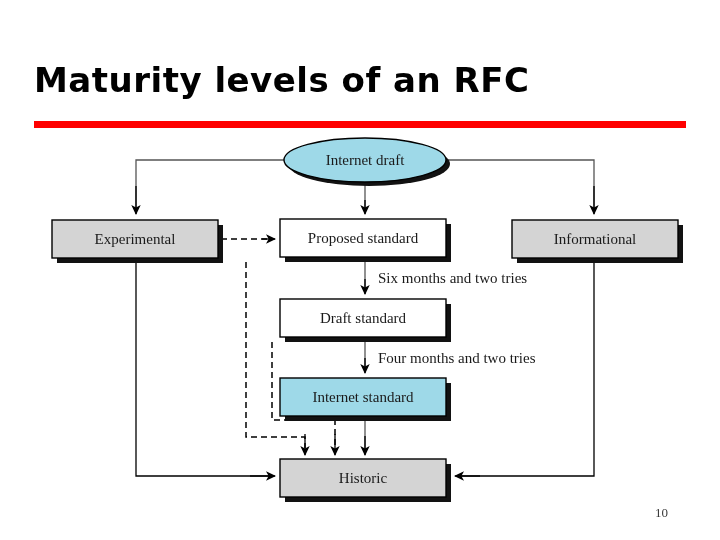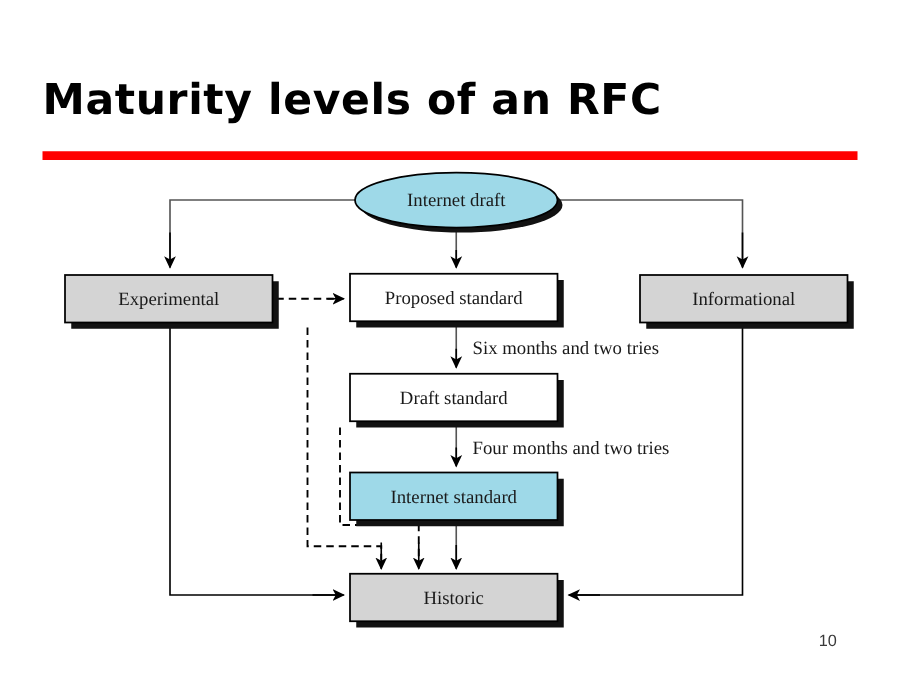--- a/index.html
+++ b/index.html
@@ -15,21 +15,21 @@
     font-weight:bold;font-size:34px;letter-spacing:0.5px;
     color:#000000;white-space:nowrap;
   }
   #rule{
     position:absolute;left:34px;top:121px;width:652px;height:7px;
     background:#ff0000;
   }
   #diagram{position:absolute;left:0;top:0;width:720px;height:540px;}
   #pagenum{
     position:absolute;left:655px;top:505px;
-    font-family:Liberation Sans, sans-serif;font-size:13px;color:#3a3a3a;
+    font-family:Liberation Serif, serif;font-size:13px;color:#3a3a3a;
   }
   .nodelabel{
     font-family:"Liberation Serif", serif;
     font-size:15px;fill:#1a1a1a;text-anchor:middle;
   }
   .edgelabel{
     font-family:"Liberation Serif", serif;
     font-size:15px;fill:#1a1a1a;text-anchor:start;
   }
   .shadow{fill:#121212;}

